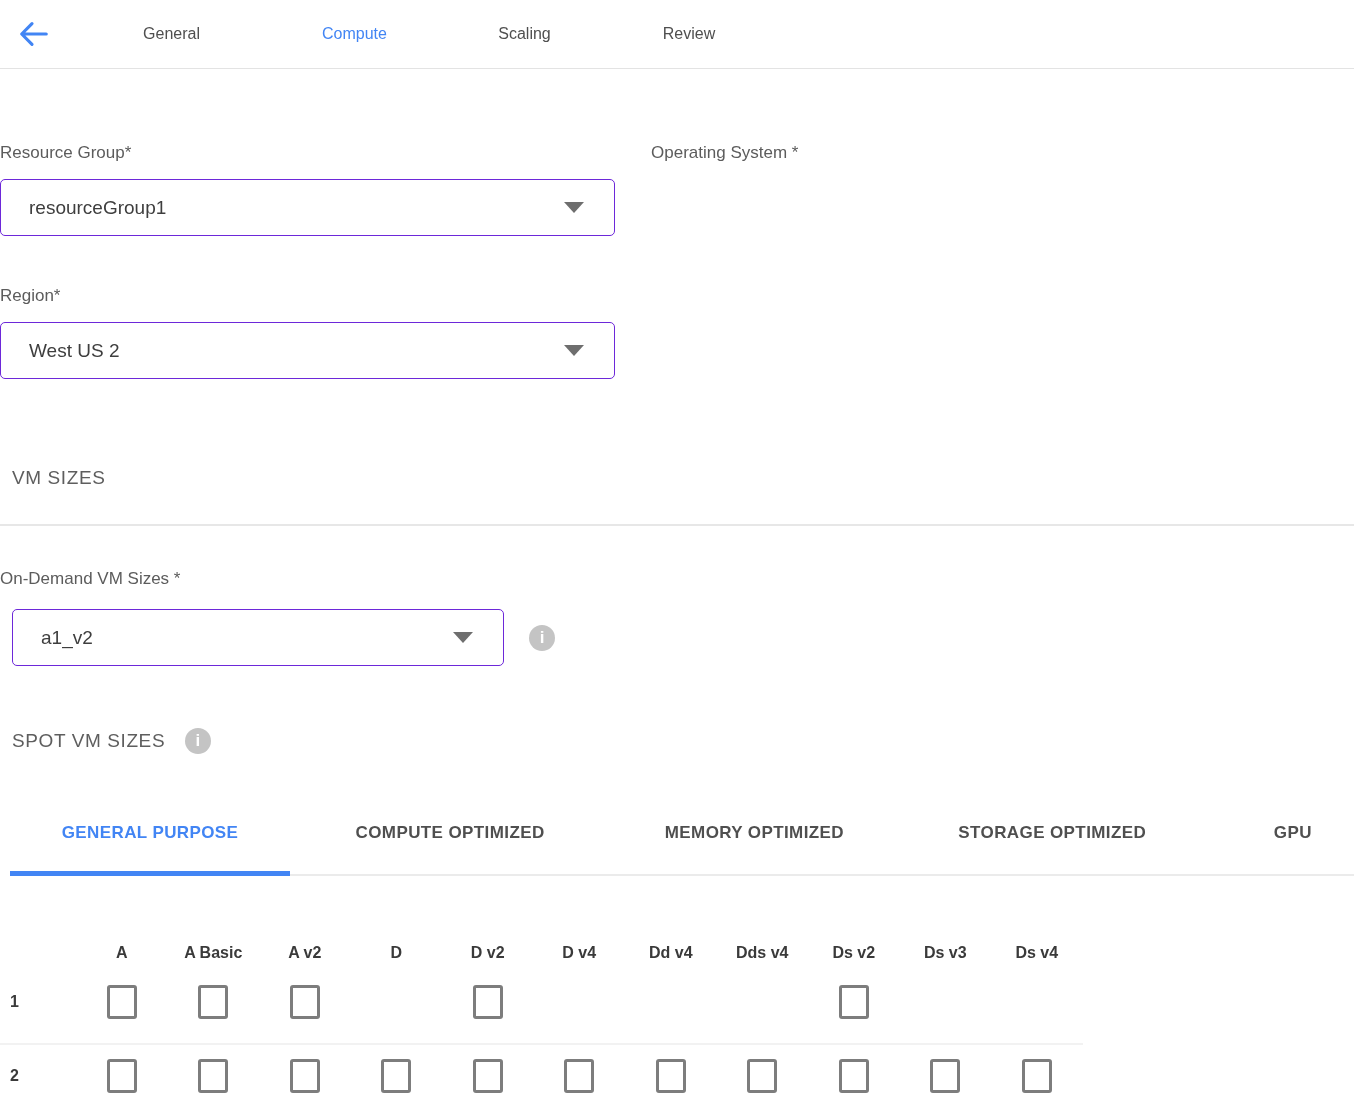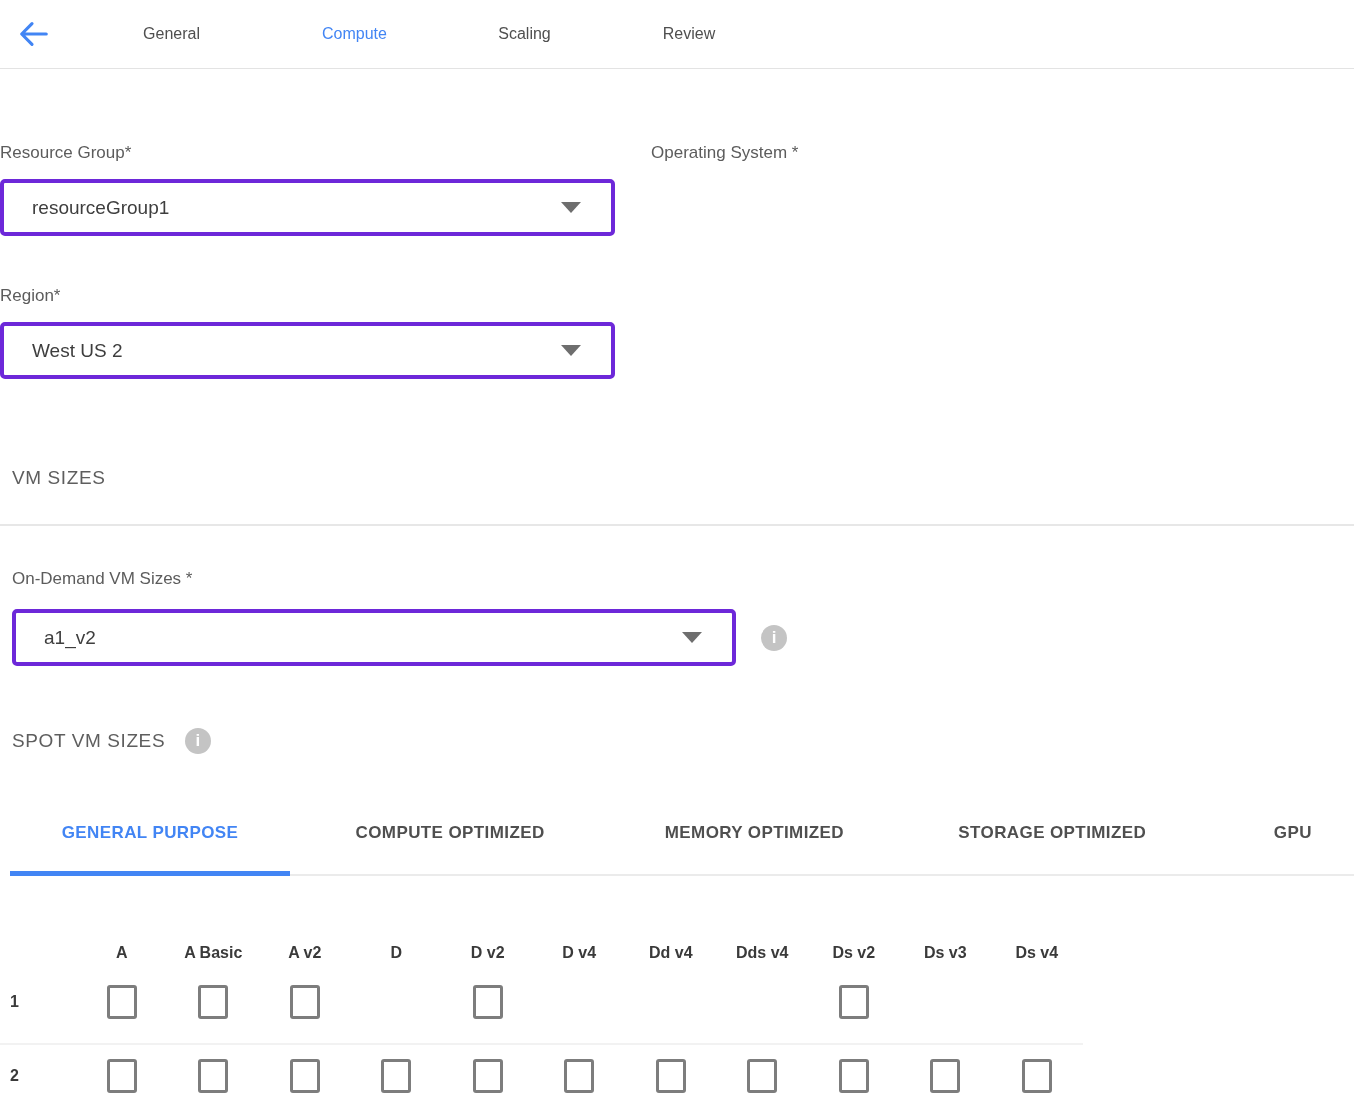--- a/index.html
+++ b/index.html
@@ -27,42 +27,42 @@
   .wizard-tab.active { color:#4285f4; }
 
   
   .form-area { padding:0 77px 0 0; }
   .form-grid {
     margin-top:74px;
     display:grid; grid-template-columns:615px 614px; column-gap:36px; row-gap:50px;
   }
   .field-label { font-size:17px; color:#5c5c5c; line-height:20px; margin-bottom:16px; }
   .select-box {
-    height:57px; border:4px solid #6d28d9; border-radius:5px; background:#fff;
+    height:57px; border:1px solid #6d28d9; border-radius:5px; background:#fff;
     display:flex; align-items:center; justify-content:space-between;
     padding:0 30px 0 28px; cursor:pointer;
   }
   .select-value { font-size:19px; color:#3e3e3e; }
   .caret {
     width:0; height:0;
     border-left:10px solid transparent; border-right:10px solid transparent;
     border-top:11px solid #6e6e6e;
   }
 
   
   .section-title {
     font-size:19px; color:#5e5e5e; letter-spacing:0.6px;
     padding-left:12px;
   }
   .vm-sizes-title { margin-top:88px; }
   .full-divider { margin-top:35px; height:2px; background:#e7e7e7; width:1354px; }
 
-  .ondemand-label { margin-top:43px; padding-left:12px; font-size:17px; color:#5c5c5c; line-height:20px; }
+  .ondemand-label { margin-top:43px; font-size:17px; color:#5c5c5c; line-height:20px; }
   .ondemand-row { margin-top:20px; padding-left:12px; display:flex; align-items:center; }
-  .ondemand-row .select-box { width:724px;gap:24px; }
+  .ondemand-row .select-box { width:492px;gap:24px; }
 
   .info-icon {
     width:26px; height:26px; border-radius:50%; background:#c4c4c4;
     color:#ffffff; font-weight:bold; font-size:17px; line-height:26px;
     text-align:center; flex:0 0 auto;
   }
   .ondemand-row .info-icon { margin-left:25px; }
 
   .spot-title-row { margin-top:62px; display:flex; align-items:center; }
   .spot-title-row .info-icon { margin-left:20px; }

